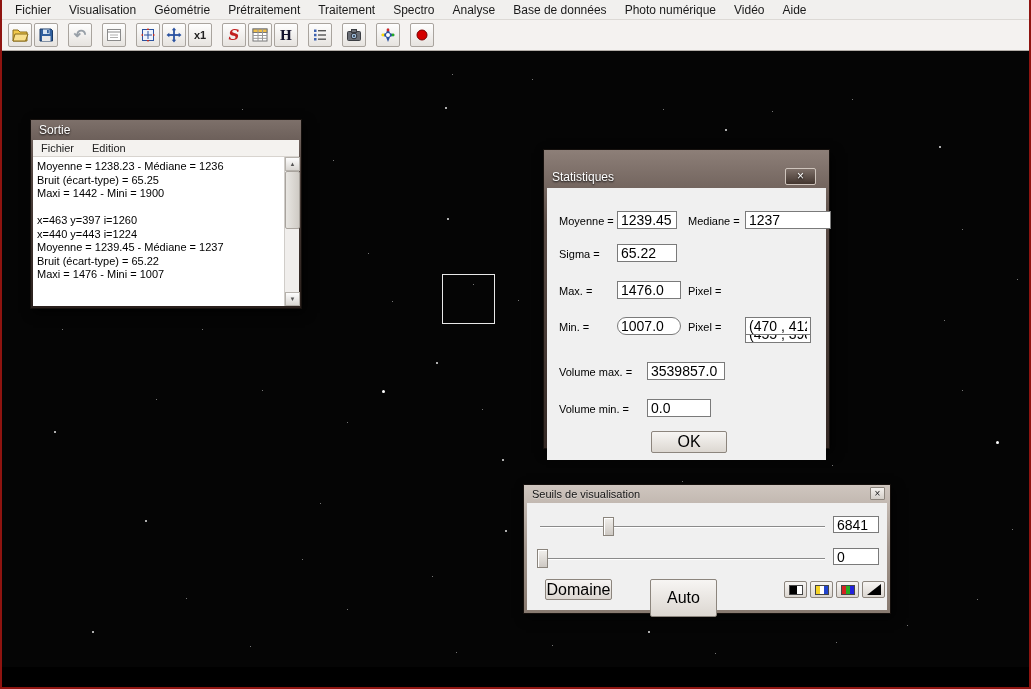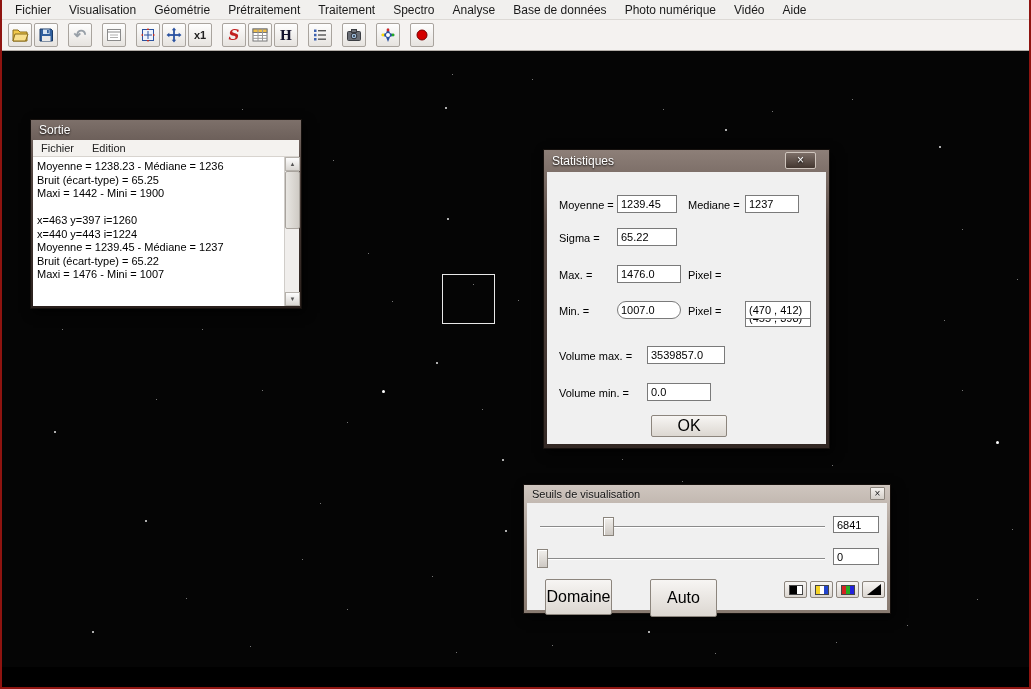--- a/index.html
+++ b/index.html
@@ -68,27 +68,27 @@
     background:linear-gradient(180deg,#fdfdfd,#d9d6d2); border:1px solid #b5b1ab;
     font-size:6px; color:#555; display:flex; align-items:center; justify-content:center;
   }
   .sb-btn.up { top:0; } .sb-btn.up::after { content:"▲"; }
   .sb-btn.down { bottom:0; } .sb-btn.down::after { content:"▼"; }
   .sb-thumb {
     position:absolute; left:0; top:14px; width:15px; height:58px; border-radius:2px;
     background:linear-gradient(90deg,#e8e6e2,#cfcbc5); border:1px solid #a8a39d;
   }
   
-  .stats { left:541px; top:98px; width:287px; height:300px; padding:0 3px 3px; background:linear-gradient(180deg,#8d7f78,#5a4c46 25%,#332824); }
+  .stats { left:541px; top:98px; width:287px; height:300px; padding:16px 3px 3px; background:linear-gradient(180deg,#8d7f78,#5a4c46 25%,#332824); }
   .stats .win-titlebar { height:22px; margin:0 -3px; }
   .stats-body { position:relative; background:#f0f0f0; height:272px; }
   .lbl { position:absolute; font-size:11px; color:#000; white-space:nowrap; }
   .fld {
     position:absolute; height:18px; border:1px solid #7a7a7a; background:#fff;
-    font-family:inherit; font-size:11px; color:#000; padding:1px 3px;
+    font-family:inherit; font-size:14px; color:#000; padding:1px 3px;
   }
   .btn {
     position:absolute; border:1px solid #8c857d; border-radius:2px;
     background:linear-gradient(180deg,#f7f5f3,#dcd7d1);
     font-family:inherit; font-size:16px; color:#000; cursor:default;
   }
   .close-btn {
     position:absolute; text-align:center; cursor:default;
   }
   .stats .close-btn {
@@ -287,21 +287,21 @@
 
     <div class="win stats">
       <div class="win-titlebar">
         <span>Statistiques</span>
         <div class="close-btn"></div>
       </div>
       <div class="stats-body">
         <span class="lbl" style="left:12px;top:27px">Moyenne =</span>
         <input class="fld" style="left: 70px; top: 23px; width: 60px;" readonly="" value="1239.45">
         <span class="lbl" style="left:141px;top:27px">Mediane =</span>
-        <input class="fld" style="left: 198px; top: 23px; width: 54px;" readonly="" value="1237">
+        <input class="fld" style="left: 198px; top: 23px; width: 86px;" readonly="" value="1237">
 
         <span class="lbl" style="left:12px;top:60px">Sigma =</span>
         <input class="fld" style="left: 70px; top: 56px; width: 60px;" readonly="" value="65.22">
 
         <span class="lbl" style="left:12px;top:97px">Max. =</span>
         <input class="fld" style="left: 70px; top: 93px; width: 64px;" readonly="" value="1476.0">
         <span class="lbl" style="left:141px;top:97px">Pixel =</span>
         <input class="fld" style="left: 198px; top: 93px; width: 66px; margin-top: 44px;" readonly="" value="(455 , 398)">
 
         <span class="lbl" style="left:12px;top:133px">Min. =</span>
@@ -326,21 +326,21 @@
       </div>
       <div class="seuils-body">
         <div class="track" style="left:13px;top:23px;width:285px"></div>
         <div class="thumb" style="left:76px;top:14px"></div>
         <input class="fld" style="left: 306px; top: 13px; width: 46px; height: 17px;" value="6841">
 
         <div class="track" style="left:13px;top:55px;width:285px"></div>
         <div class="thumb" style="left:10px;top:46px"></div>
         <input class="fld" style="left: 306px; top: 45px; width: 46px; height: 17px;" value="0">
 
-        <button class="btn" style="left:18px;top:76px;width:67px;height:36px">Domaine</button>
+        <button class="btn" style="left:18px;top:76px;width:67px;height:21px">Domaine</button>
         <button class="btn" style="left:123px;top:76px;width:67px;height:38px">Auto</button>
 
         <button class="icon-btn" style="left:257px;top:78px">
             <span class="ic-bw"></span>
           </button>
         <button class="icon-btn" style="left:283px;top:78px">
             <span class="ic-pal"></span>
           </button>
         <button class="icon-btn" style="left:309px;top:78px">
             <span class="ic-rgb"></span>

